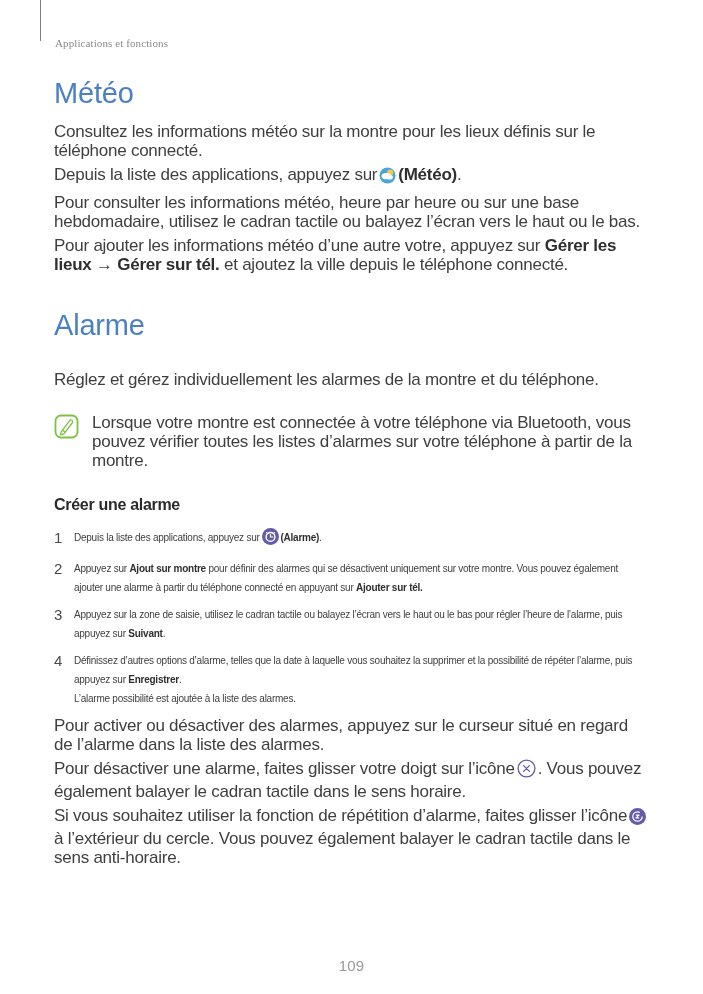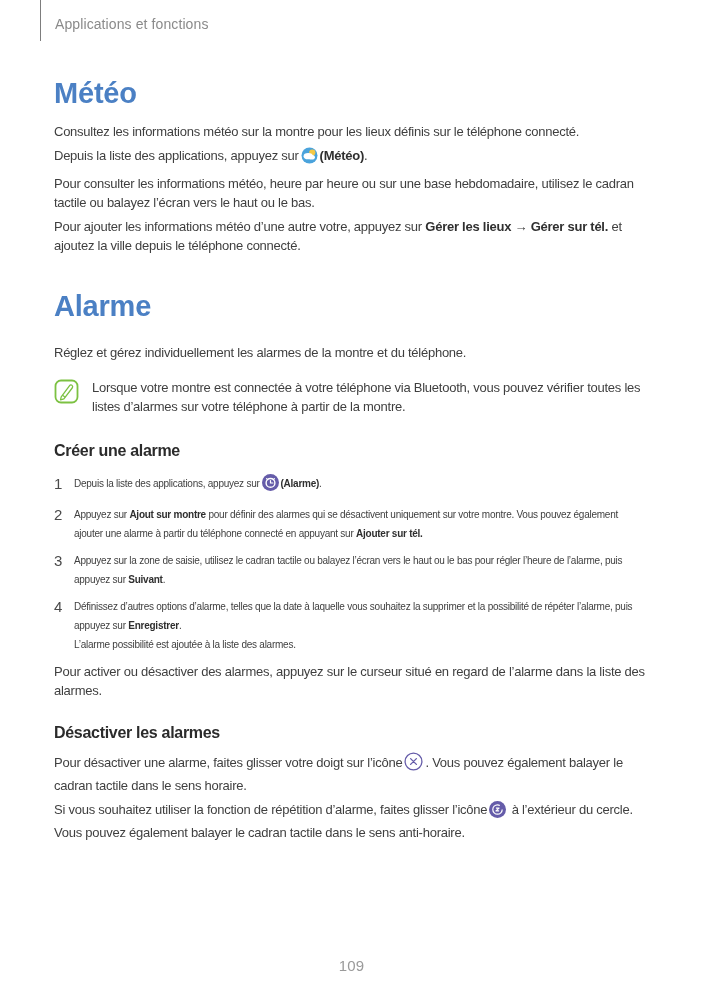--- a/index.html
+++ b/index.html
@@ -15,59 +15,60 @@
     overflow: hidden;
   }
   .header-rule {
     position: absolute;
     left: 40px; top: 0;
     width: 1px; height: 41px;
     background: #7d7d7d;
   }
   .running-header {
     position: absolute;
-    left: 55px; top: 16px;
-    font-size: 14px;
+    left: 55px; top: 37px;
+    font-size: 11px;
     color: #8a8a8a;
     letter-spacing: 0.1px;
+    font-family: Liberation Serif, serif;
   }
   main {
     padding: 76px 54px 0 54px;
   }
   h1.section-title {
     font-size: 29px;
     line-height: 34px;
-    font-weight: 700;
+    font-weight: 400;
     color: #4b80c4;
     letter-spacing: -0.2px;
     margin: 0 0 12px 0;
   }
-  h1.section-title.alarme { margin-top: 34px; margin-bottom: 20px; }
+  h1.section-title.alarme { margin-top: 34px; margin-bottom: 28px; }
   h2.sub-heading {
     font-size: 16px;
     line-height: 22px;
     font-weight: 700;
     color: #2b2b2b;
     letter-spacing: -0.3px;
     margin: 24px 0 12px 0;
   }
   h2.sub-heading.disable { margin-top: 22px; margin-bottom: 8px; }
   p.body-text {
-    font-size: 13px;
+    font-size: 17px;
     line-height: 19px;
     letter-spacing: -0.25px;
     margin: 0 0 5px 0;
     color: #3f3f3f;
   }
   b, .bold { font-weight: 700; color: #2f2f2f; }
   .note-box {
     display: flex;
     align-items: flex-start;
     gap: 13px;
-    margin: 16px 0 0 0;
+    margin: 24px 0 0 0;
   }
   .note-box .note-icon-wrap { flex: 0 0 auto; padding-top: 1px; }
   .note-box p.body-text { margin: 0; }
   ol.steps {
     list-style: none;
     margin: 0;
     padding: 0;
   }
   ol.steps li {
     display: flex;
@@ -162,21 +163,20 @@
         <span class="step-body"><span>Appuyez sur la zone de saisie, utilisez le cadran tactile ou balayez l’écran vers le haut ou le bas pour régler l’heure de l’alarme, puis appuyez sur </span><b>Suivant</b><span>.</span></span>
       </li>
       <li>
         <span class="step-num">4</span>
         <span class="step-body"><span>Définissez d’autres options d’alarme, telles que la date à laquelle vous souhaitez la supprimer et la possibilité de répéter l’alarme, puis appuyez sur </span><b>Enregistrer</b><span>.</span><span class="step-result">L’alarme possibilité est ajoutée à la liste des alarmes.</span></span>
       </li>
     </ol>
 
     <p class="body-text toggle-para">Pour activer ou désactiver des alarmes, appuyez sur le curseur situé en regard de l’alarme dans la liste des alarmes.</p>
 
-    <h2 class="sub-heading disable">Désactiver les alarmes</h2>
 
     <p class="body-text"><span>Pour désactiver une alarme, faites glisser votre doigt sur l’icône</span><span class="inline-icon"><svg width="19" height="19" viewBox="0 0 19 19">
             <circle cx="9.5" cy="9.5" r="8.4" fill="#ffffff" stroke="#655ca9" stroke-width="1.3"></circle>
             <path d="M6.6 6.6 L12.4 12.4 M12.4 6.6 L6.6 12.4" stroke="#655ca9" stroke-width="1.3" stroke-linecap="round"></path>
           </svg></span><span>. Vous pouvez également balayer le cadran tactile dans le sens horaire.</span></p>
 
     <p class="body-text"><span>Si vous souhaitez utiliser la fonction de répétition d’alarme, faites glisser l’icône</span><span class="inline-icon"><svg width="17" height="17" viewBox="0 0 17 17">
             <circle cx="8.5" cy="8.5" r="8.5" fill="#655ca9"></circle>
             <circle cx="8.5" cy="8.5" r="4.7" fill="none" stroke="#ffffff" stroke-width="1.2" stroke-dasharray="24 5.5"></circle>
             <path d="M6.9 7.1 h3.2 l-3.2 2.8 h3.2" stroke="#ffffff" stroke-width="1.1" fill="none" stroke-linejoin="round"></path>

